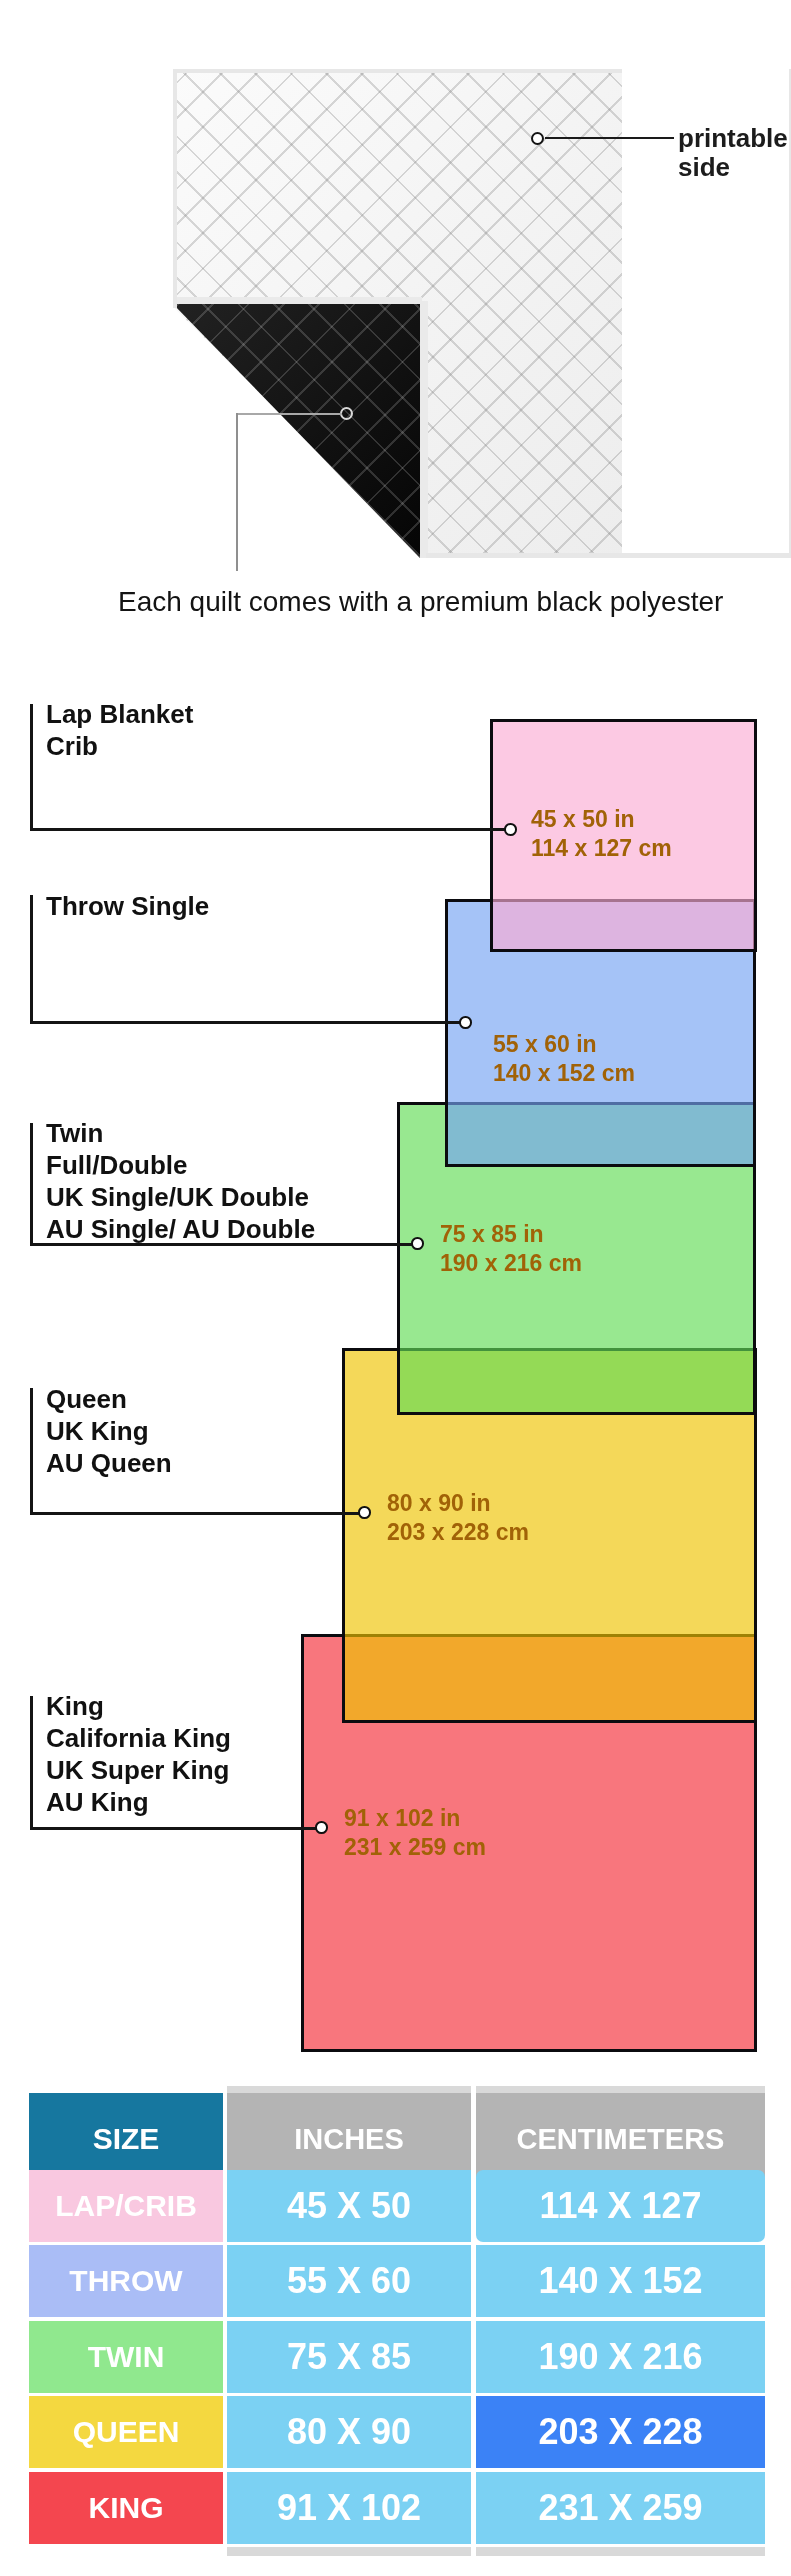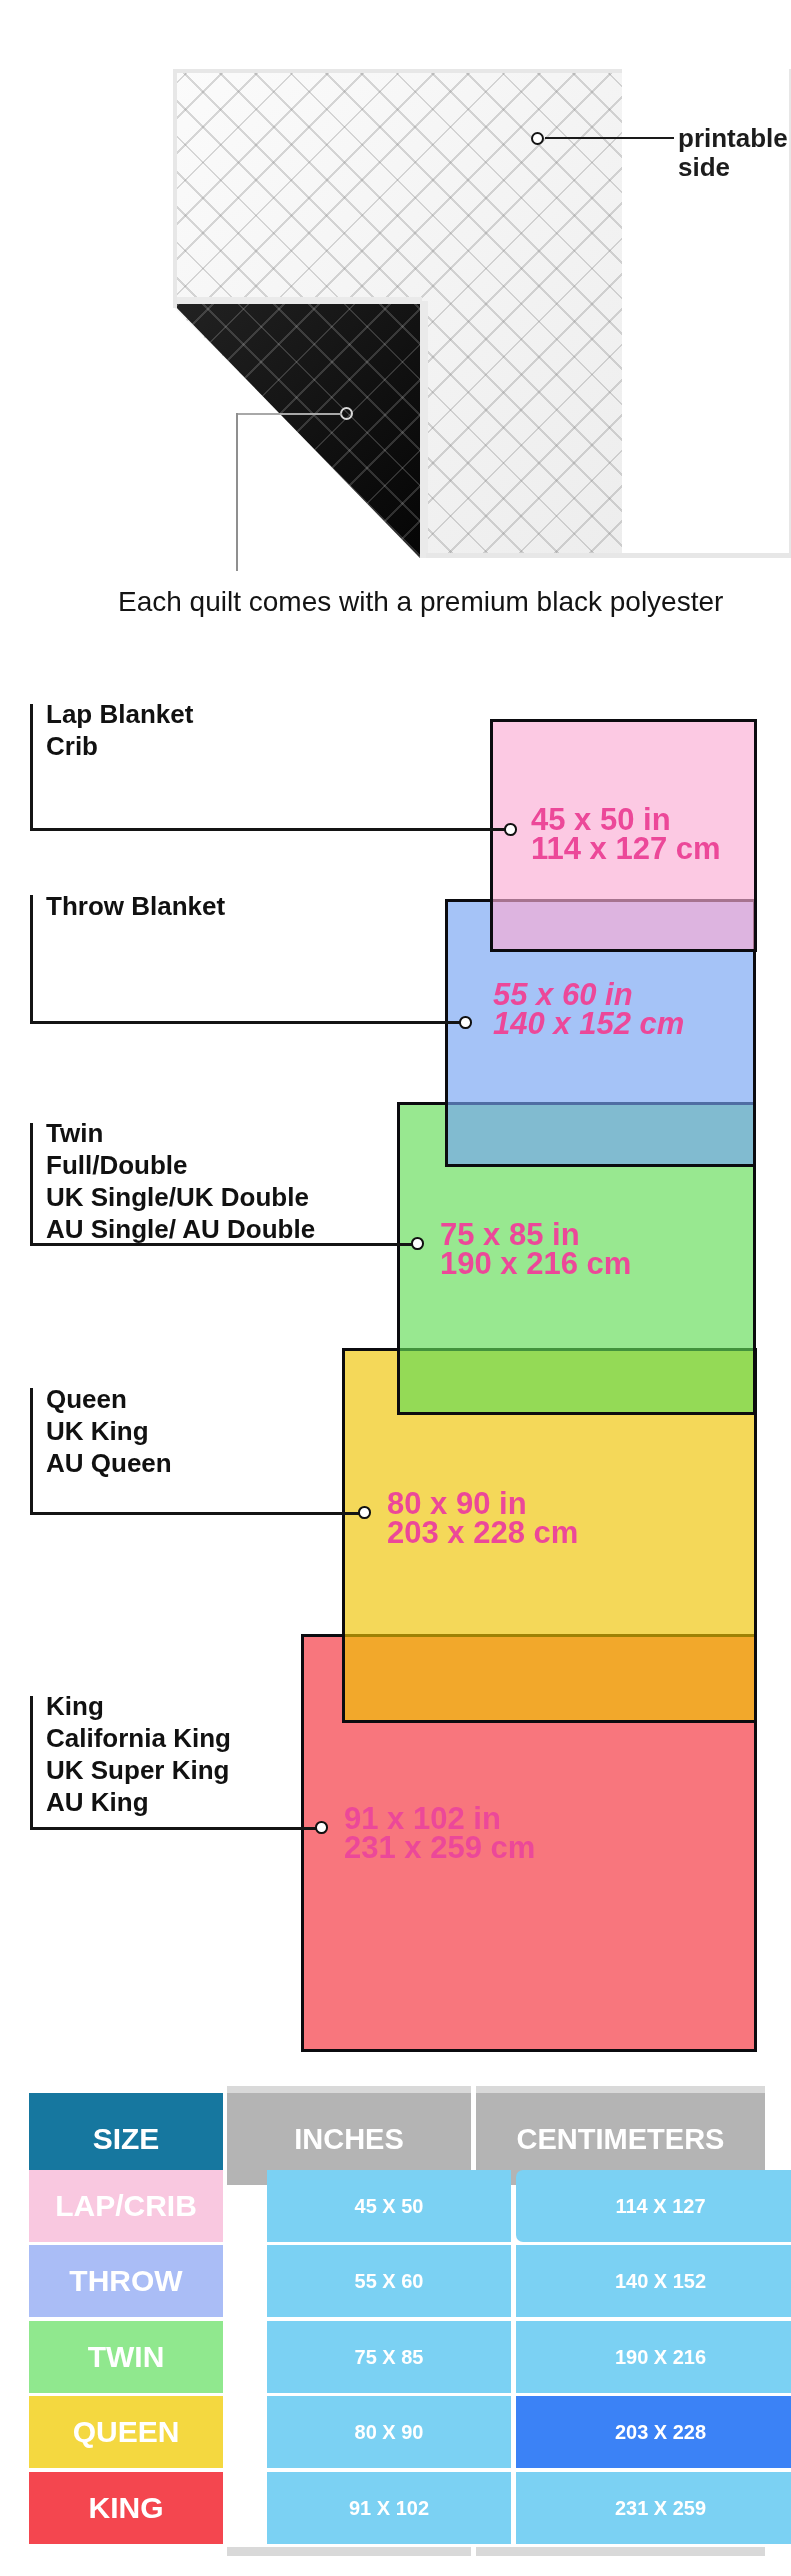--- a/index.html
+++ b/index.html
@@ -69,42 +69,42 @@
   .g-king  .vline{top:1696px;height:134px;} .g-king  .hline{top:1827px;width:287px;}
 
   .dot{position:absolute;width:8.6px;height:8.6px;border:2.9px solid #111;background:#fff;
        border-radius:50%;z-index:70;box-sizing:content-box;}
   .g-lap   .dot{left:504px;top:823px;}
   .g-throw .dot{left:459px;top:1016px;}
   .g-twin  .dot{left:411px;top:1237px;}
   .g-queen .dot{left:358px;top:1506px;}
   .g-king  .dot{left:315px;top:1821px;}
 
-  .dims{position:absolute;font-size:31px;line-height:29px;font-weight:700;color:#ec4899;z-index:70;}
+  .dims{position:absolute;font-size:23px;line-height:29px;font-weight:700;color:#a16207;z-index:70;}
   .dims span{display:block;white-space:nowrap;}
   .g-lap   .dims{left:531px;top:805px;}
-  .g-throw .dims{left:493px;top:980px;font-style:italic;}
+  .g-throw .dims{left:493px;top:1030px;}
   .g-twin  .dims{left:440px;top:1220px;}
   .g-queen .dims{left:387px;top:1489px;}
   .g-king  .dims{left:344px;top:1804px;}
 
   
   .tbl-cell{position:absolute;display:flex;align-items:center;justify-content:center;
             color:#ffffff;font-weight:700;text-align:center;}
   .col1{left:29px;width:194px;}
   .col2{left:227px;width:244px;}
   .col3{left:476px;width:289px;}
   .hrow{top:2093px;height:92px;font-size:29px;}
   .trow0{top:2170px;height:72px;}
   .trow1{top:2245px;height:72px;}
   .trow2{top:2321px;height:72px;}
   .trow3{top:2396px;height:72px;}
   .trow4{top:2472px;height:72px;}
   .cell-size{font-size:30px;}
-  .cell-val{font-size:20px;margin-left:40px;}
+  .cell-val{font-size:36px;}
   .tbl-strip{position:absolute;background:#d9d9d9;}
   .strip-top2{left:227px;top:2086px;width:244px;height:6.7px;}
   .strip-top3{left:476px;top:2086px;width:289px;height:6.7px;}
   .strip-bot2{left:227px;top:2547px;width:244px;height:8.6px;}
   .strip-bot3{left:476px;top:2547px;width:289px;height:8.6px;}
 </style>
 </head>
 <body>
 
 <div class="canvas">
@@ -146,21 +146,21 @@
     <div class="dot"></div>
     <div class="dims">
       <span>45 x 50 in</span>
       <span>114 x 127 cm</span>
     </div>
   </div>
 
   <div class="size-group g-throw">
     <div class="rect" style="background-color: rgba(117, 163, 243, 0.65);"></div>
     <div class="size-label">
-      <span>Throw Blanket</span>
+      <span>Throw Single</span>
     </div>
     <div class="vline"></div>
     <div class="hline"></div>
     <div class="dot"></div>
     <div class="dims">
       <span>55 x 60 in</span>
       <span>140 x 152 cm</span>
     </div>
   </div>
 

